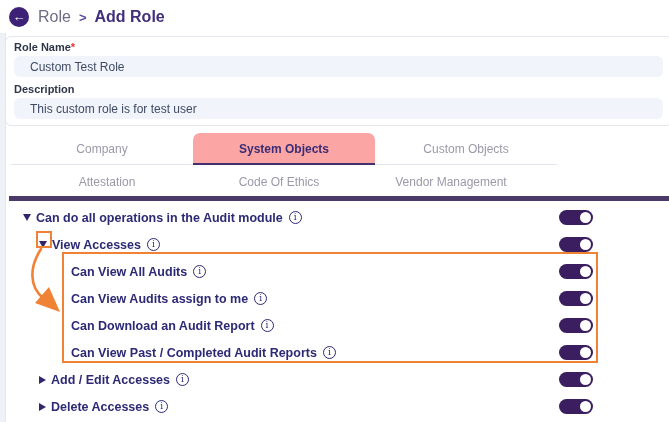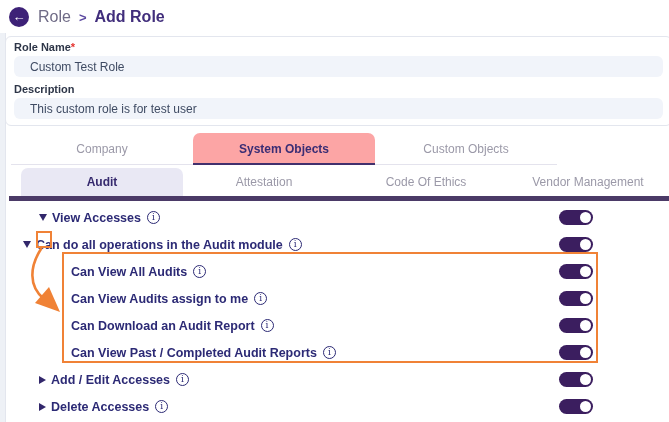--- a/index.html
+++ b/index.html
@@ -156,44 +156,43 @@
     </div>
   </div>
 
   <div class="tabs-primary">
     <div class="ptab">Company</div>
     <div class="ptab active">System Objects</div>
     <div class="ptab">Custom Objects</div>
   </div>
 
   <div class="tabs-secondary">
-    <div class="stab active">Audit</div>
     <div class="stab">Attestation</div>
     <div class="stab">Code Of Ethics</div>
     <div class="stab">Vendor Management</div>
   </div>
   <div class="tab-bar"></div>
 
   <div class="perm-list">
 
+    <div class="prow lvl0">
+      <div class="label-group">
+        <span class="expander tri-down"></span>
+        <span class="prow-label">Can do all operations in the Audit module</span>
+        <span class="info-icon"></span>
+      </div>
+      <div class="toggle">
+          <span class="knob"></span>
+        </div>
+    </div>
+
     <div class="prow lvl1">
       <div class="label-group">
         <span class="expander tri-down"></span>
         <span class="prow-label">View Accesses</span>
-        <span class="info-icon"></span>
-      </div>
-      <div class="toggle">
-          <span class="knob"></span>
-        </div>
-    </div>
-
-    <div class="prow lvl0">
-      <div class="label-group">
-        <span class="expander tri-down"></span>
-        <span class="prow-label">Can do all operations in the Audit module</span>
         <span class="info-icon"></span>
       </div>
       <div class="toggle">
           <span class="knob"></span>
         </div>
     </div>
 
     <div class="prow lvl2">
       <div class="label-group">
         <span class="prow-label">Can View All Audits</span>

